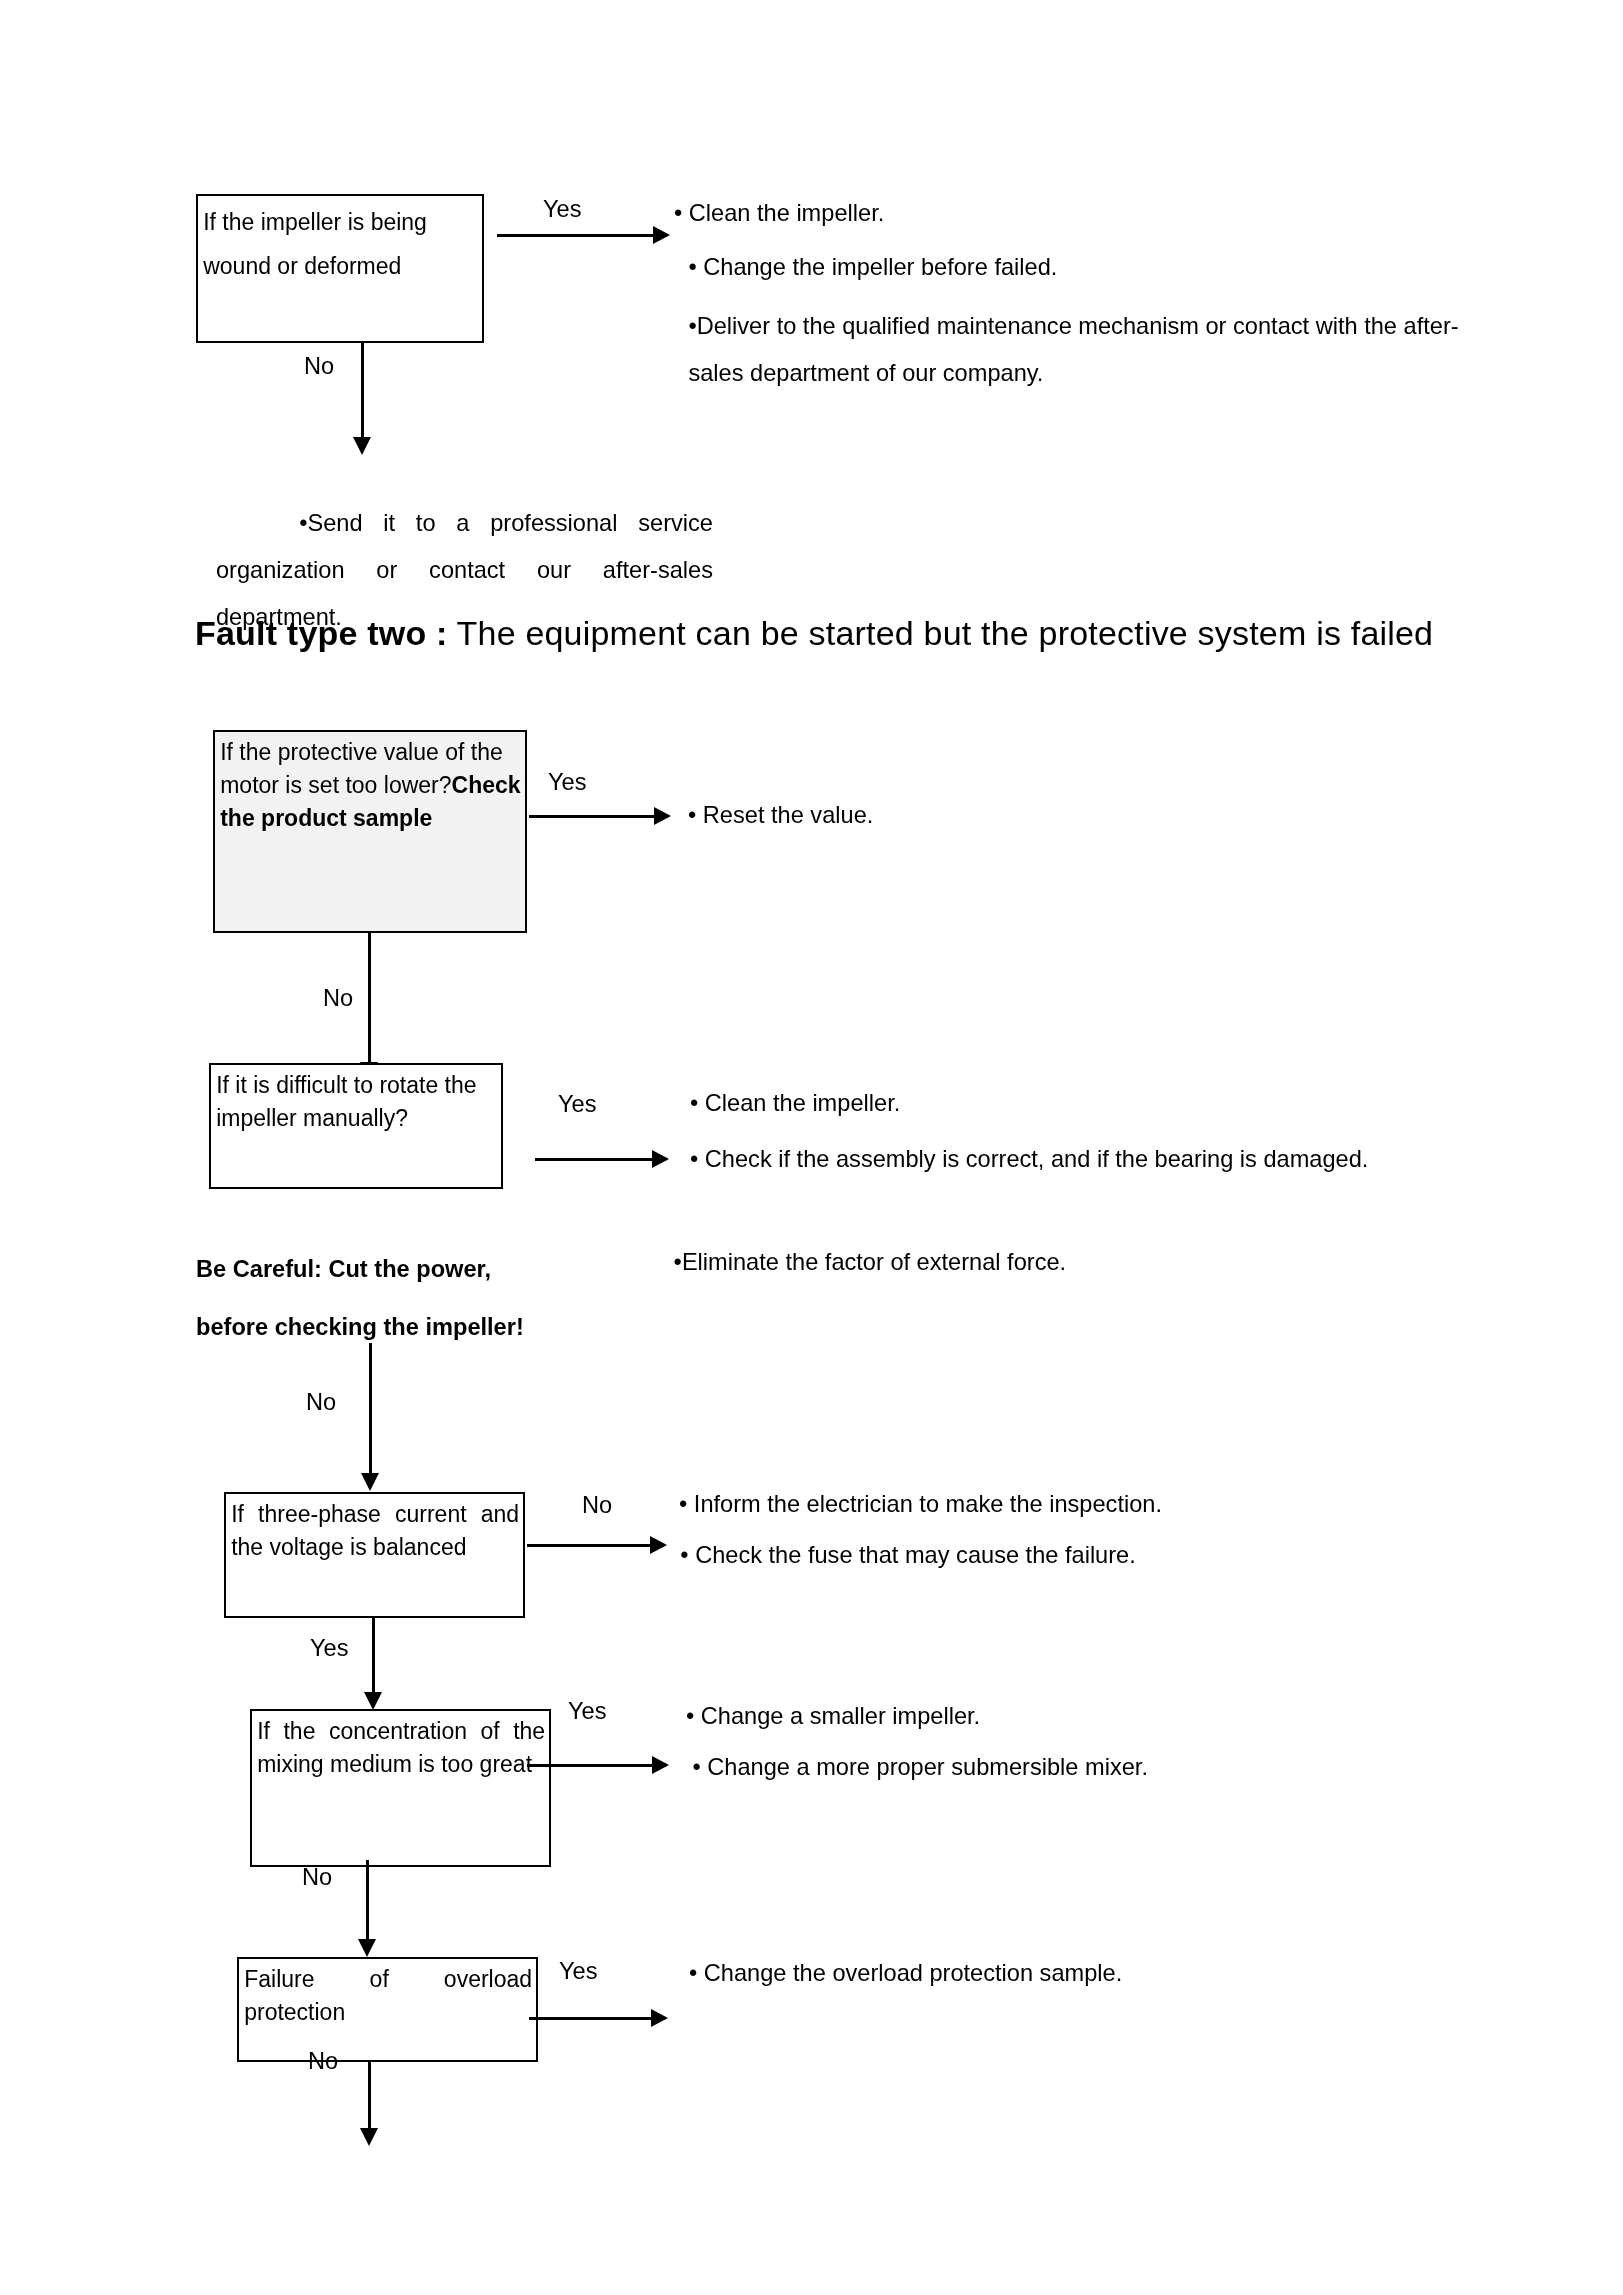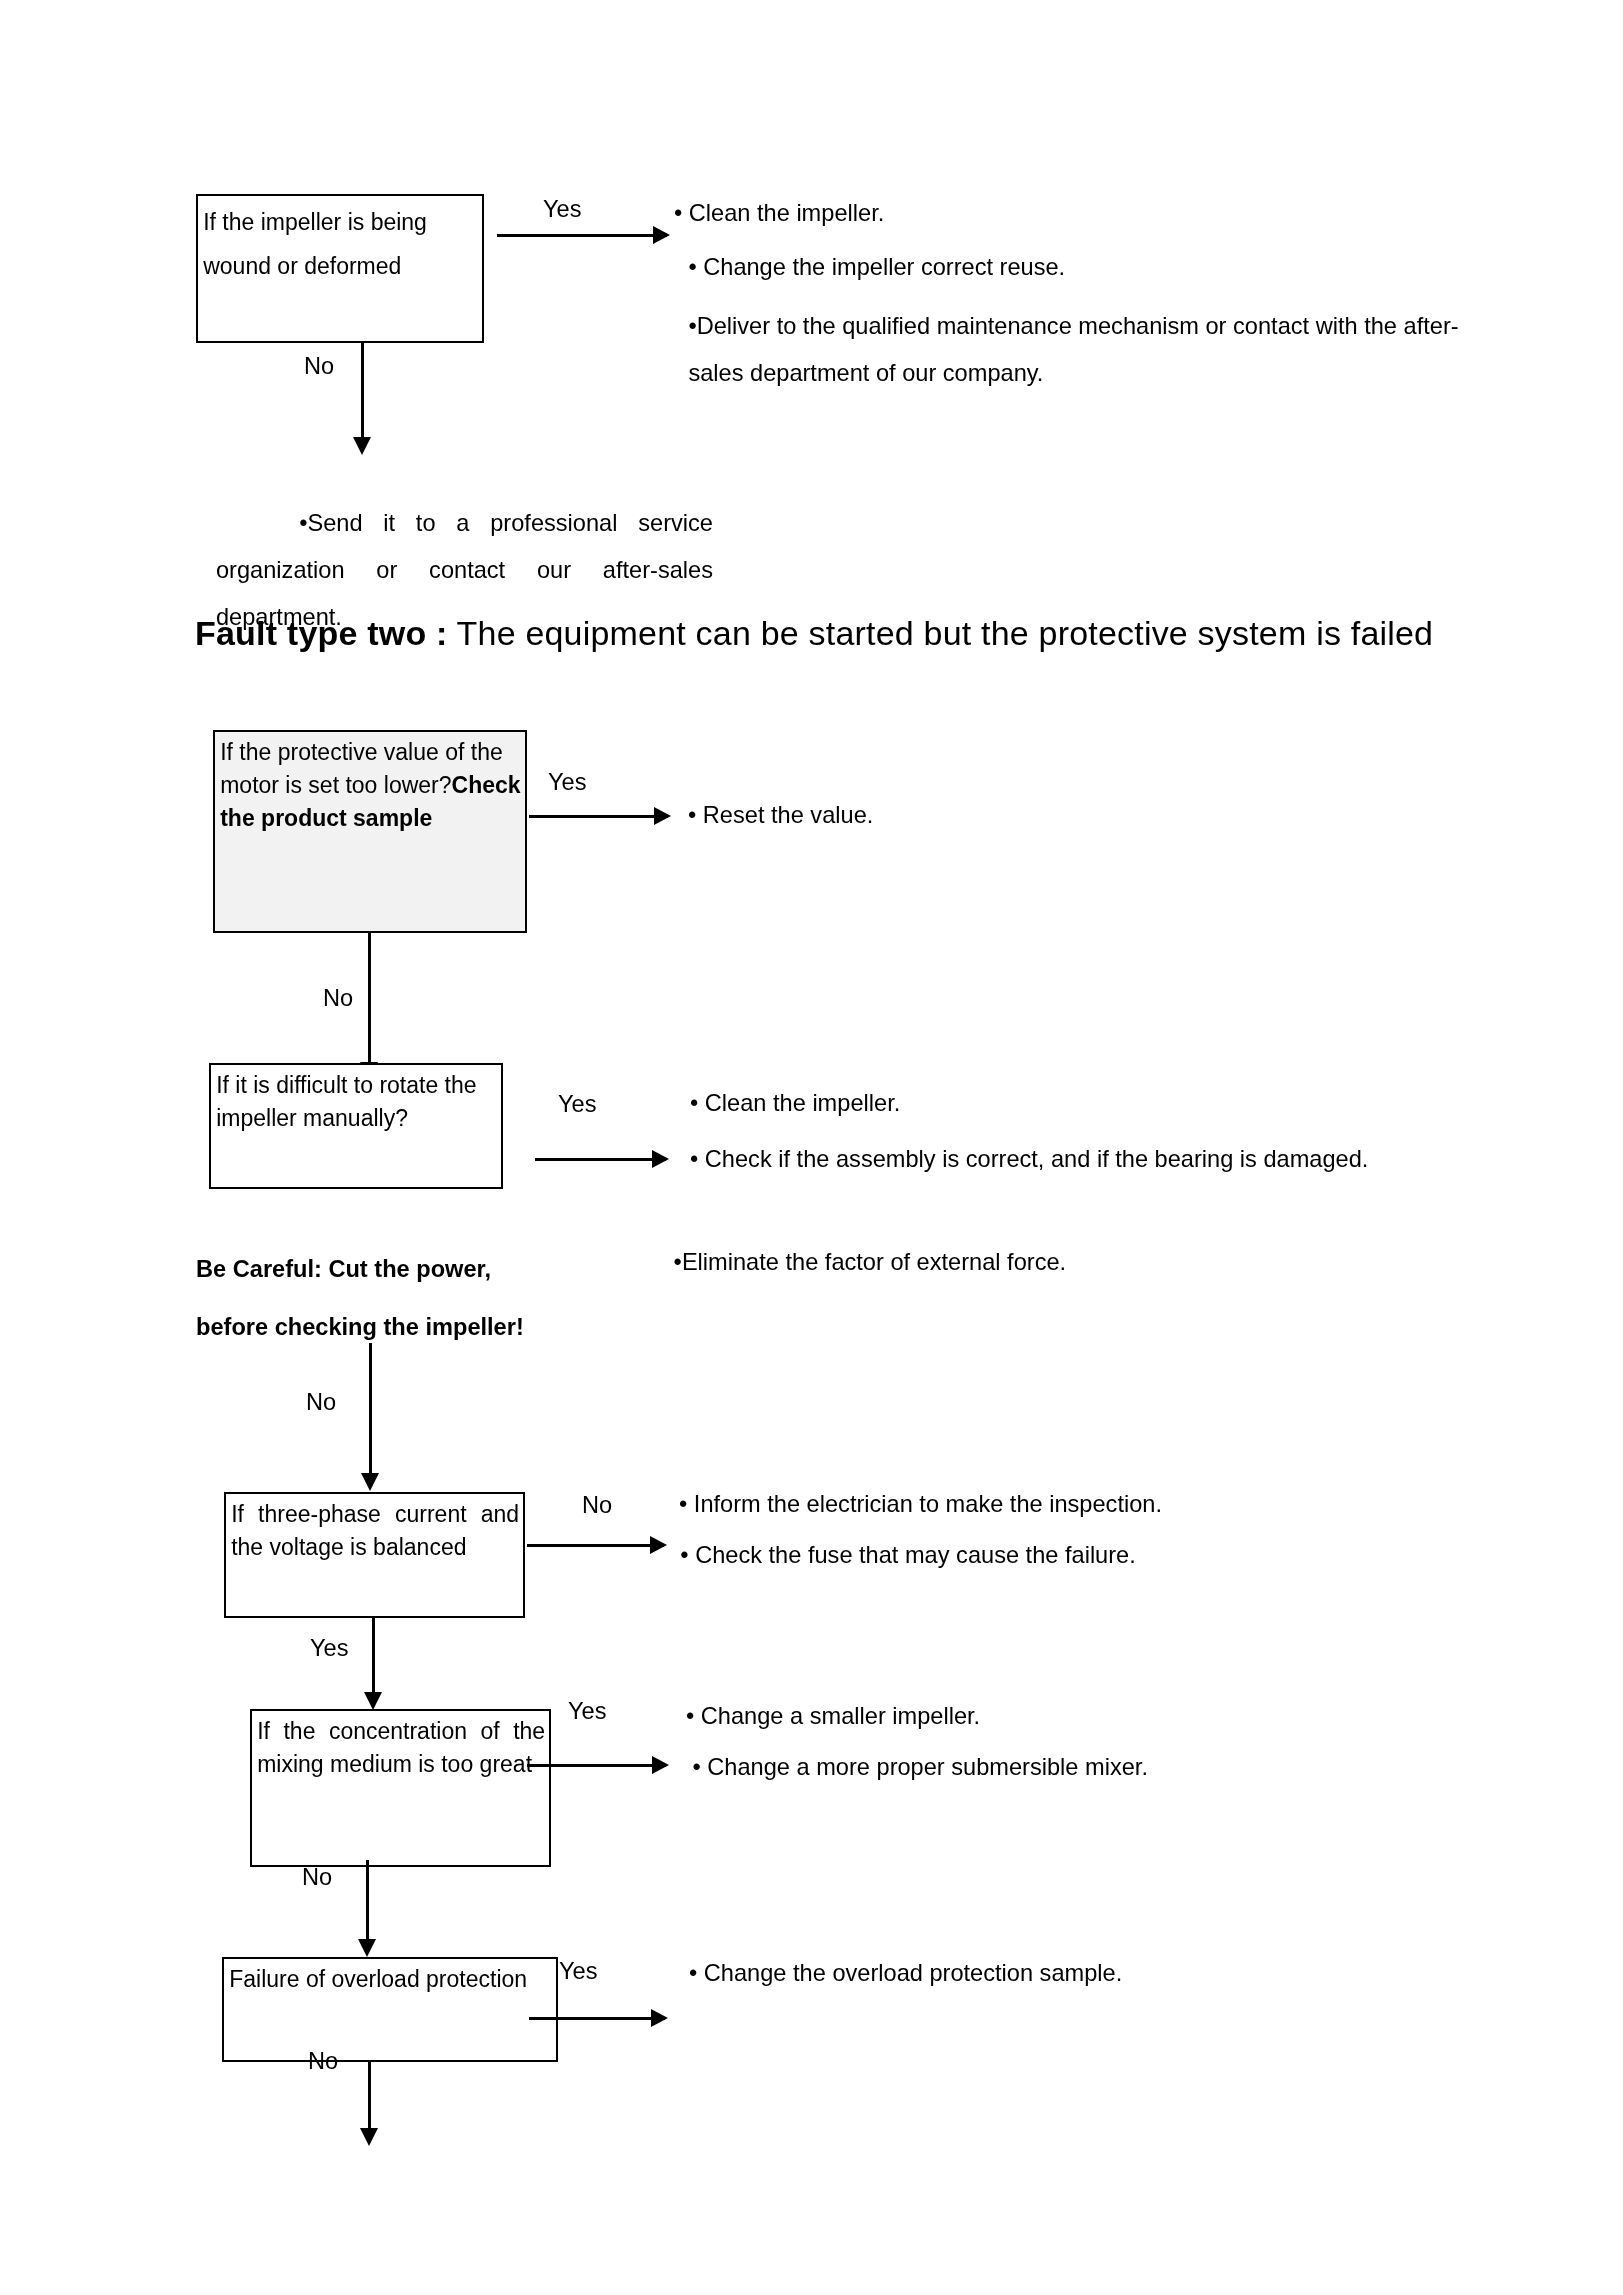--- a/index.html
+++ b/index.html
@@ -123,21 +123,21 @@
 
   <div class="varrow" style="left:361px; top:343px; height:95px;"></div>
 
   <div class="bullets" style="left:674px; top:193px; width:798px; height:177px;">
     <div class="bl" style="left:0px; top:0px;">
       <span>•</span>
       <span>Clean the impeller.</span>
     </div>
     <div class="bl" style="left:14.4px; top:54px;">
       <span>•</span>
-      <span>Change the impeller correct reuse.</span>
+      <span>Change the impeller before failed.</span>
     </div>
     <div class="blw" style="left:14.4px; top:110px; width:772px; line-height:47px;">
       <span>•</span><span>Deliver to the qualified maintenance mechanism or contact with    the after-sales department of our company.</span>
     </div>
   </div>
 
   <div class="txt just-block" style="left:196px; top:453px; width:497px; line-height:47px;margin-left:20px;">
     <span>•</span><span>Send it to a professional service organization or contact our after-sales department.</span>
   </div>
 
@@ -220,21 +220,21 @@
     </div>
     <div class="bl" style="left:6.5px; top:51px;text-align:right;">
       <span>•</span>
       <span>Change a more proper submersible mixer.</span>
     </div>
   </div>
 
   <div class="lbl" style="left:302px; top:1864px;">No</div>
   <div class="varrow" style="left:366px; top:1860px; height:80px;"></div>
 
-  <div class="fbox" style="left:222px; top:1957px; width:336px; height:105px;">
+  <div class="fbox" style="left:237px; top:1957px; width:301px; height:105px;">
     <div class="btext just">Failure of overload protection</div>
   </div>
 
   <div class="lbl" style="left:559px; top:1958px;">Yes</div>
   <div class="harrow" style="left:529px; top:2017px; width:136px;"></div>
 
   <div class="bullets" style="left:689px; top:1953px; width:753px;">
     <div class="bl" style="left:0px; top:0px;">
       <span>•</span>
       <span>Change the overload protection sample.</span>

